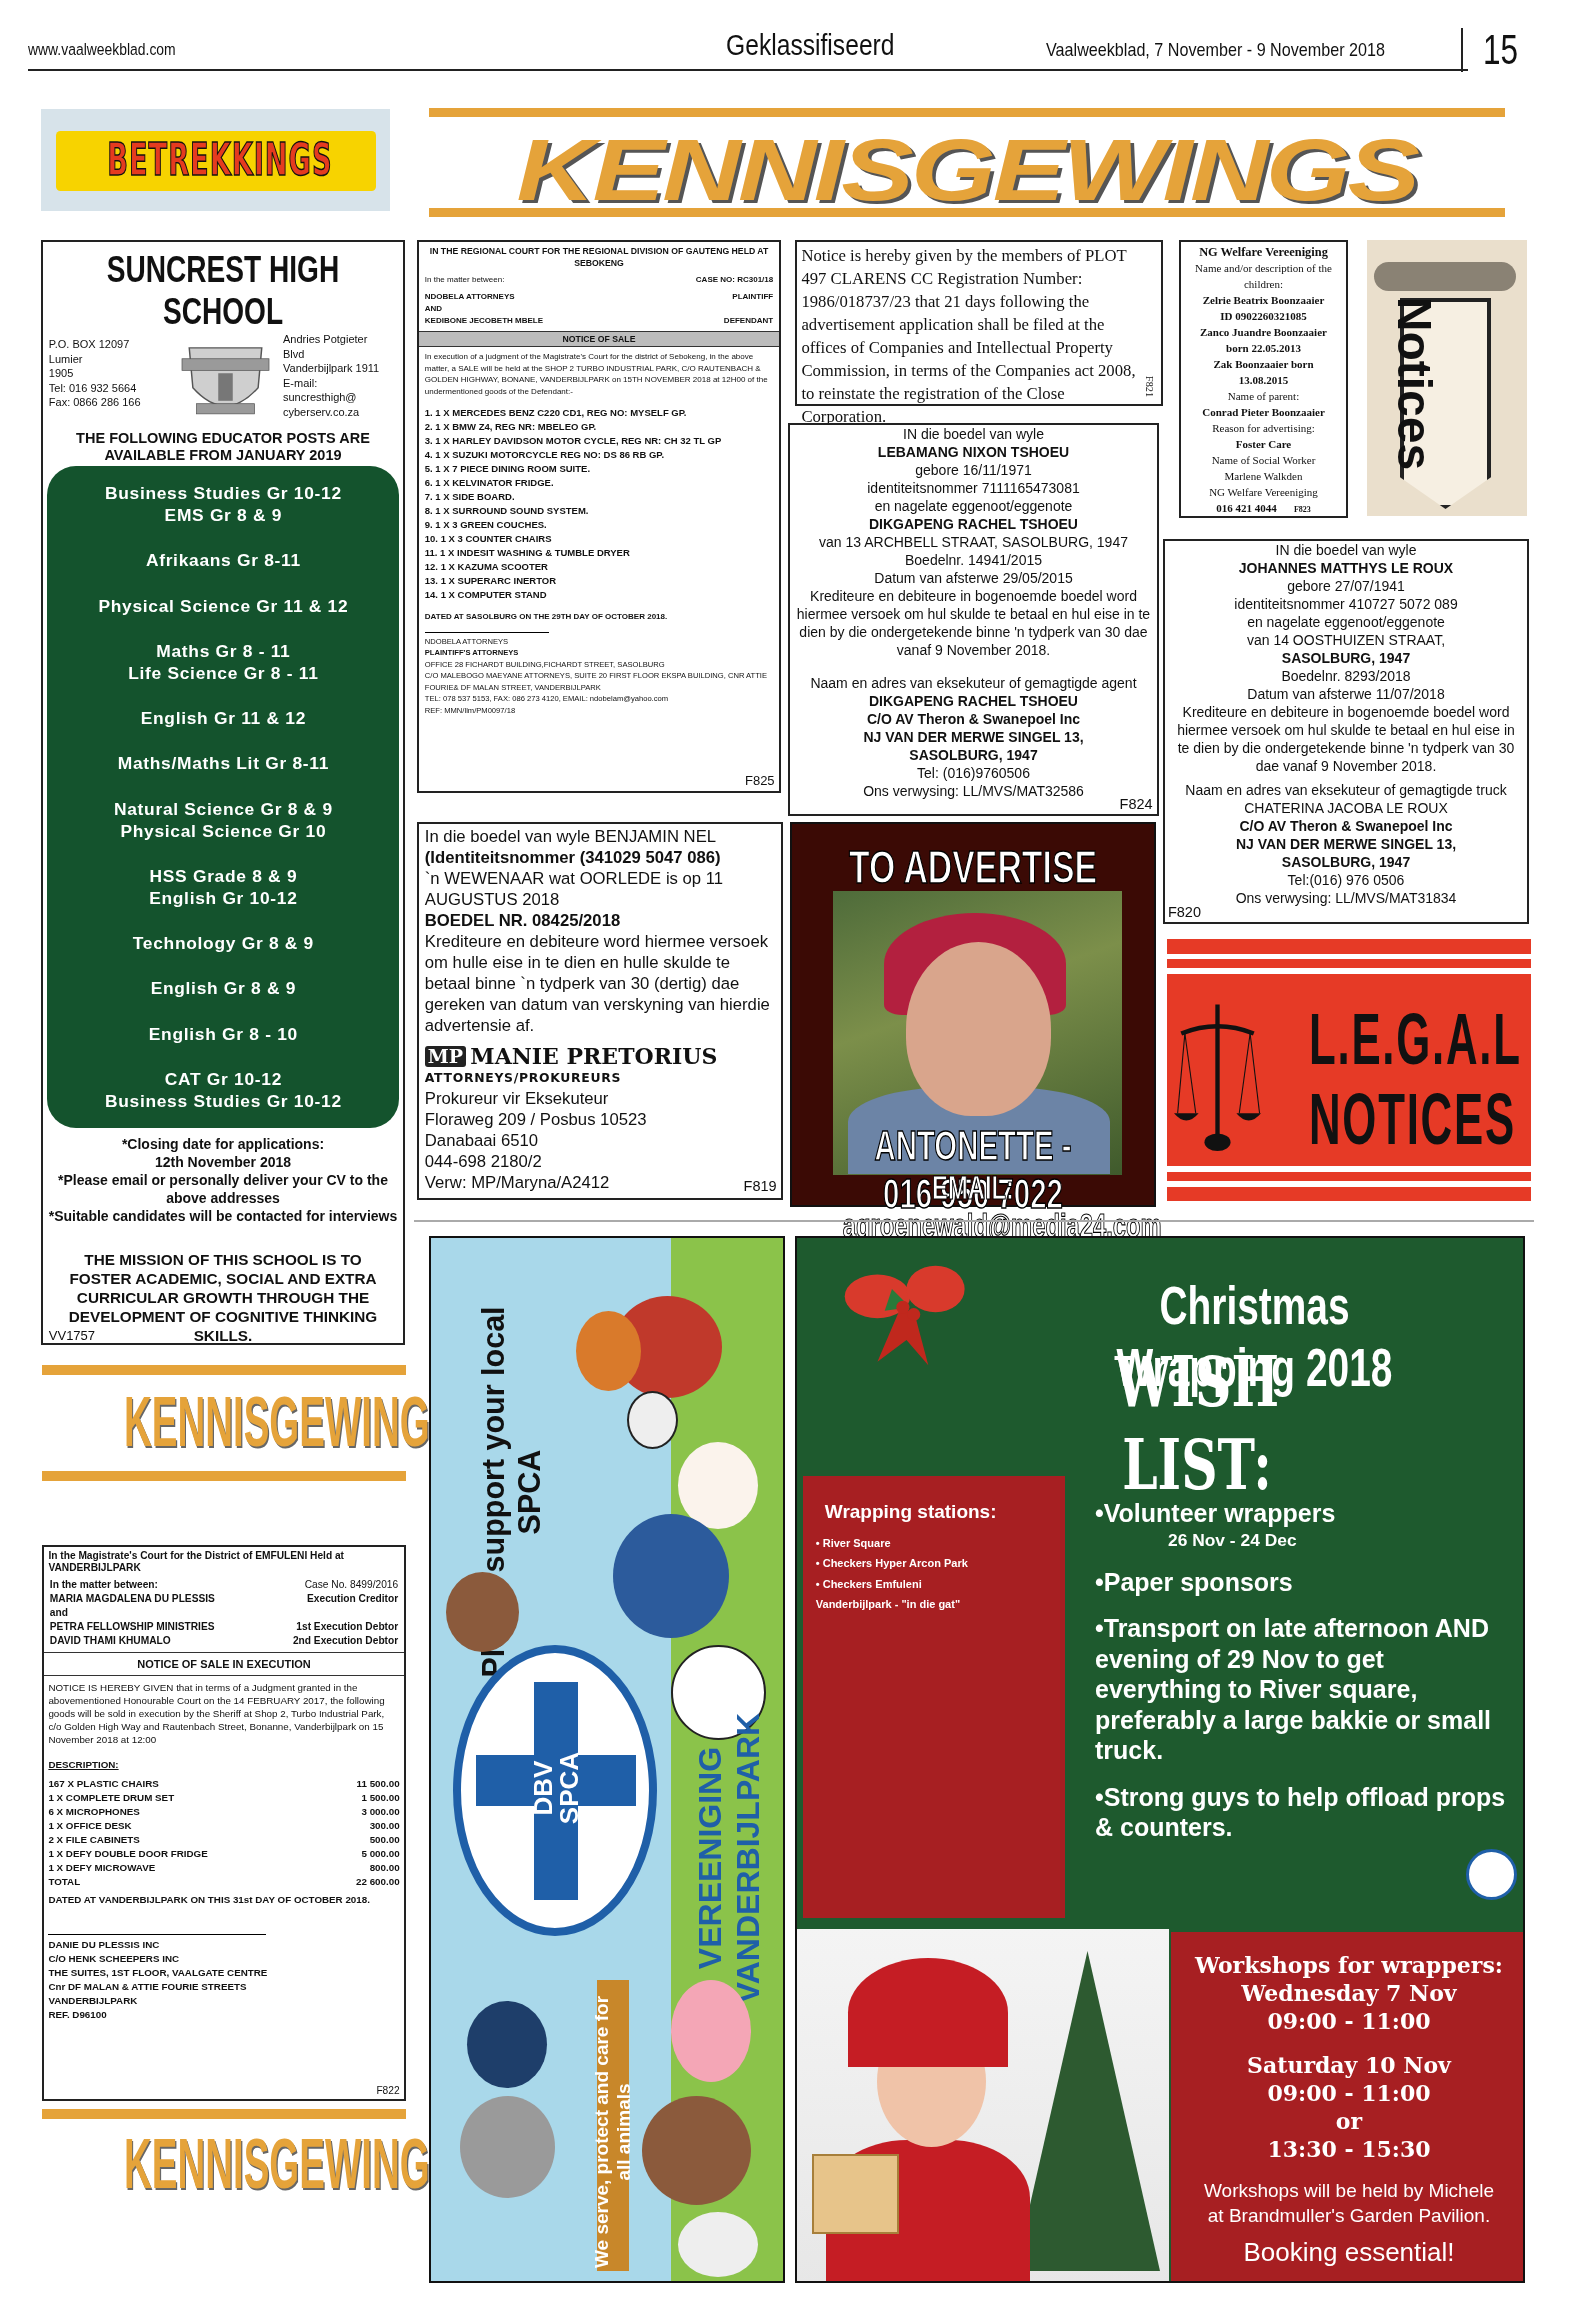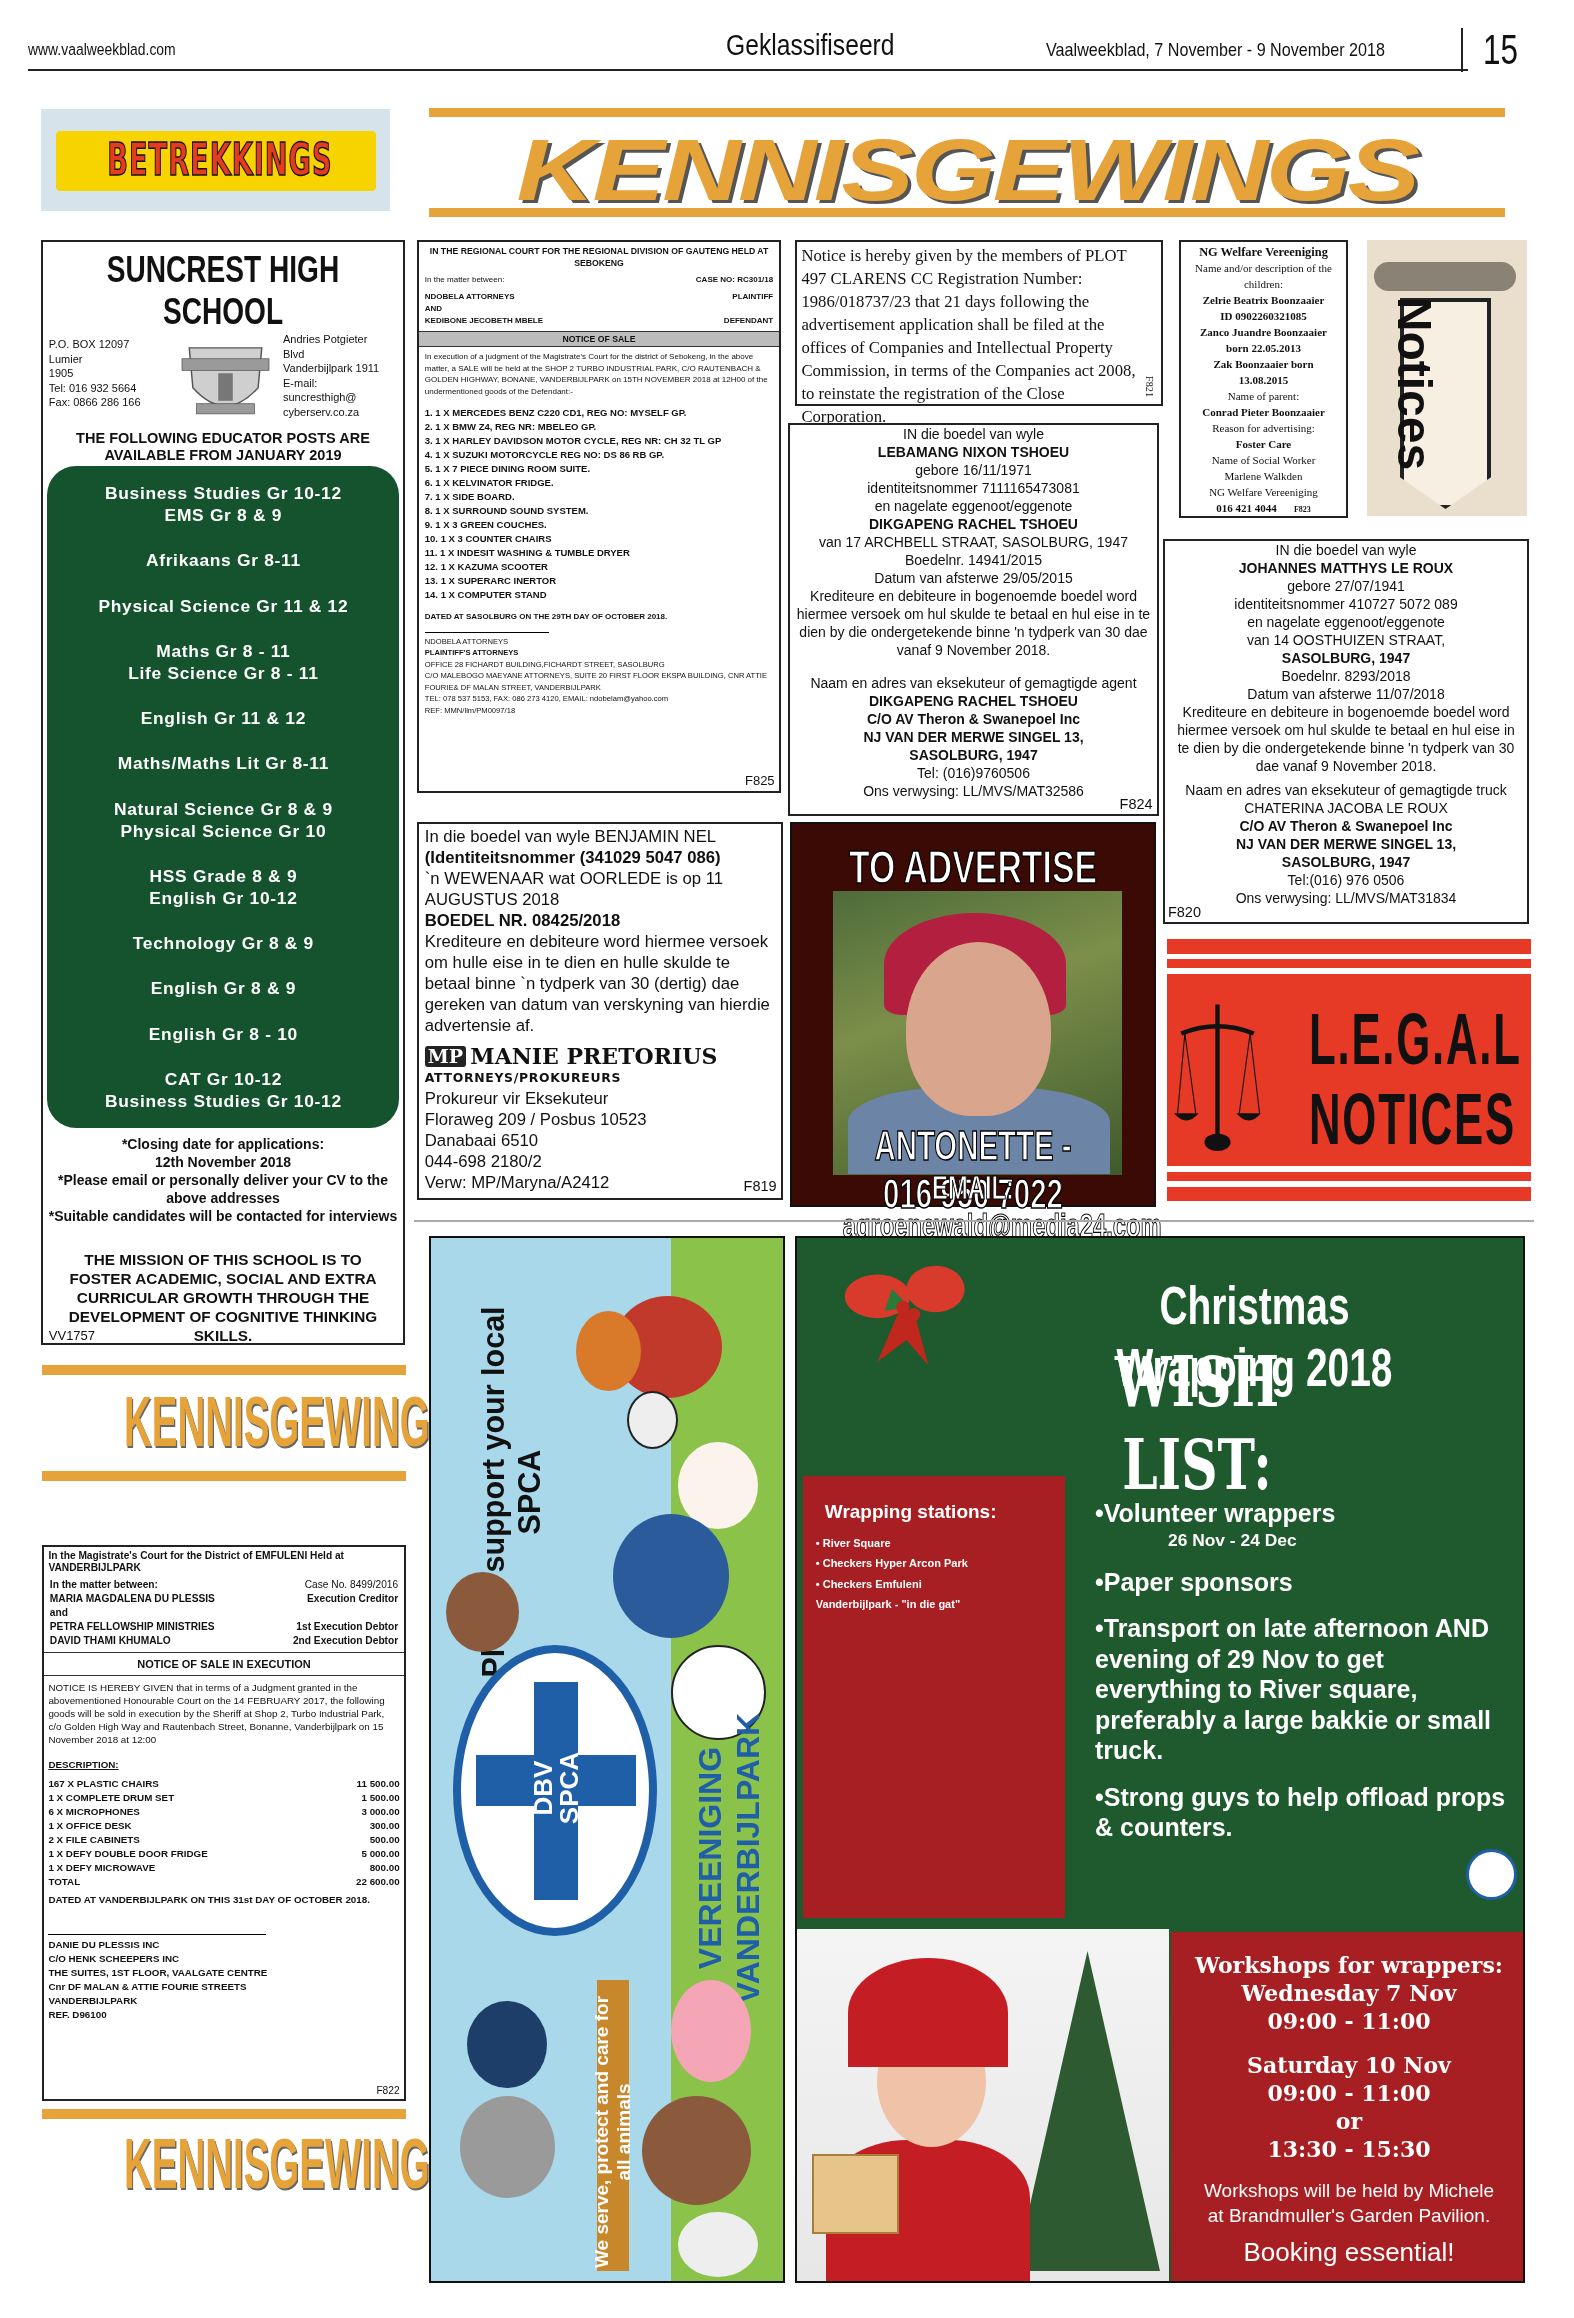--- a/index.html
+++ b/index.html
@@ -281,21 +281,21 @@
   <div class="txt">Notices</div>
 </div>
 
 <div class="box tshoeu">
   <div>IN die boedel van wyle</div>
   <div style="font-weight:bold">LEBAMANG NIXON TSHOEU</div>
   <div>gebore 16/11/1971</div>
   <div>identiteitsnommer 7111165473081</div>
   <div>en nagelate eggenoot/eggenote</div>
   <div style="font-weight:bold">DIKGAPENG RACHEL TSHOEU</div>
-  <div>van 17 ARCHBELL STRAAT, SASOLBURG, 1947</div>
+  <div>van 13 ARCHBELL STRAAT, SASOLBURG, 1947</div>
   <div>Boedelnr. 14941/2015</div>
   <div>Datum van afsterwe 29/05/2015</div>
   <div>Krediteure en debiteure in bogenoemde boedel word hiermee versoek om hul skulde te betaal en hul eise in te dien by die ondergetekende binne 'n tydperk van 30 dae vanaf 9 November 2018.</div>
   <div style="height:14.5px"></div>
   <div>Naam en adres van eksekuteur of gemagtigde agent</div>
   <div style="font-weight:bold">DIKGAPENG RACHEL TSHOEU</div>
   <div style="font-weight:bold">C/O AV Theron &amp; Swanepoel Inc</div>
   <div style="font-weight:bold">NJ VAN DER MERWE SINGEL 13,</div>
   <div style="font-weight:bold">SASOLBURG, 1947</div>
   <div>Tel: (016)9760506</div>

